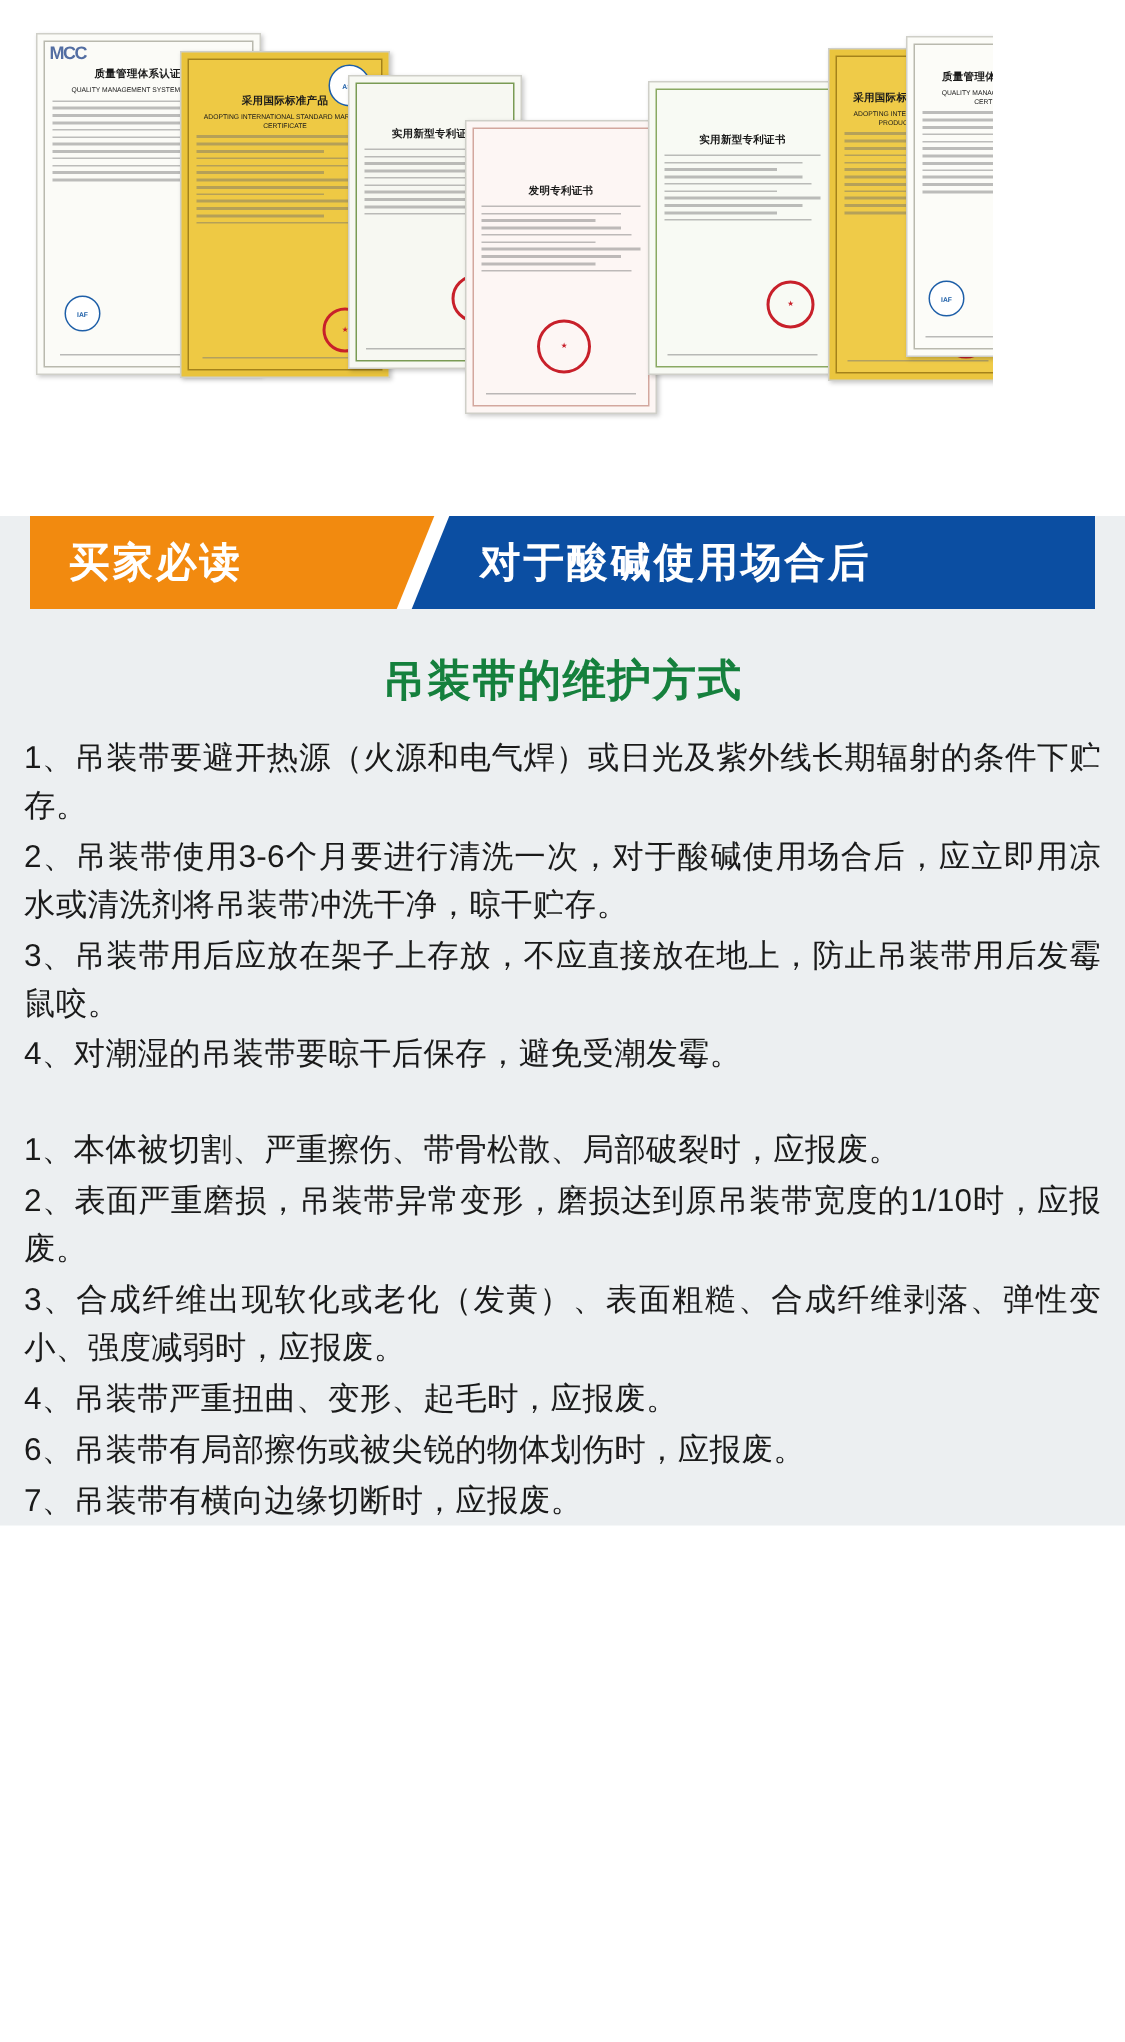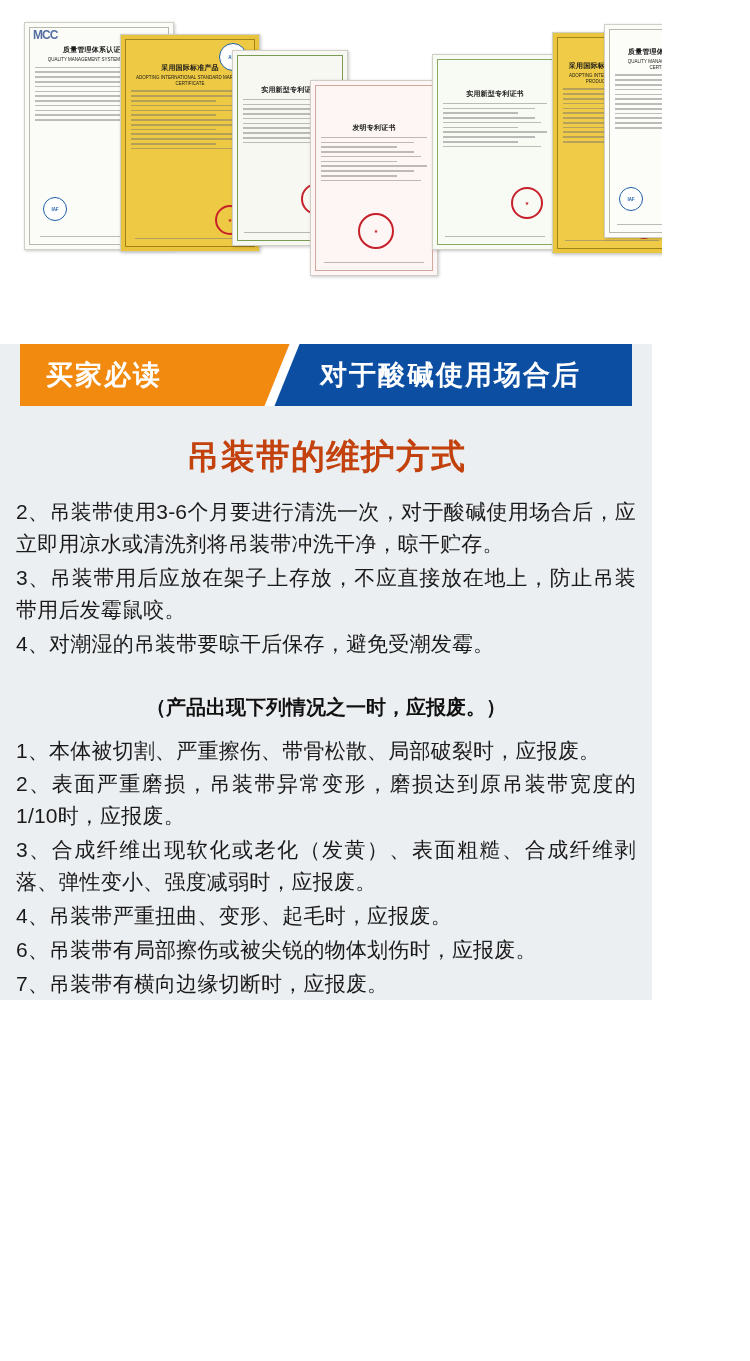--- a/index.html
+++ b/index.html
@@ -120,21 +120,21 @@
     top: 5px;
     font-size: 12px;
     font-weight: bold;
     color: #1b3f86;
     opacity: .75;
     letter-spacing: -1px;
   }
 
   
   .panel {
-    width: 652px;
+    width: 750px;
     background: #eceff1;
     box-sizing: border-box;
   }
 
   .banner {
     position: relative;
     margin: 26px 20px 0 20px;
     height: 62px;
     background: #0b4ea2;
     overflow: hidden;
@@ -177,23 +177,23 @@
     align-items: center;
     color: #ffffff;
     font-size: 27px;
     font-weight: bold;
     letter-spacing: 2px;
     z-index: 3;
   }
 
   .section-title {
     text-align: center;
-    font-size: 34px;
-    font-weight: bold;
-    color: #c2410c;
+    font-size: 29px;
+    font-weight: bold;
+    color: #15803d;
     margin: 28px 0 16px 0;
     letter-spacing: 1px;
   }
   .section-subtitle {
     text-align: center;
     font-size: 20px;
     font-weight: bold;
     color: #111;
     margin: 2px 0 14px 0;
   }
@@ -388,28 +388,28 @@
   <div class="banner">
     <div class="orange"></div>
     <div class="orange-edge"></div>
     <div class="banner-left">买家必读</div>
     <div class="banner-right">对于酸碱使用场合后</div>
   </div>
 
   <div class="section-title">吊装带的维护方式</div>
 
   <div class="para-block">
+    <p class="para">1、吊装带要避开热源（火源和电气焊）或日光及紫外线长期辐射的条件下贮存。</p>
     <p class="para">2、吊装带使用3-6个月要进行清洗一次，对于酸碱使用场合后，应立即用凉水或清洗剂将吊装带冲洗干净，晾干贮存。</p>
     <p class="para">3、吊装带用后应放在架子上存放，不应直接放在地上，防止吊装带用后发霉鼠咬。</p>
     <p class="para">4、对潮湿的吊装带要晾干后保存，避免受潮发霉。</p>
   </div>
 
   <div class="spacer-lg"></div>
 
-  <div class="section-subtitle">（产品出现下列情况之一时，应报废。）</div>
 
   <div class="para-block">
     <p class="para">1、本体被切割、严重擦伤、带骨松散、局部破裂时，应报废。</p>
     <p class="para">2、表面严重磨损，吊装带异常变形，磨损达到原吊装带宽度的1/10时，应报废。</p>
     <p class="para">3、合成纤维出现软化或老化（发黄）、表面粗糙、合成纤维剥落、弹性变小、强度减弱时，应报废。</p>
     <p class="para">4、吊装带严重扭曲、变形、起毛时，应报废。</p>
     <p class="para">6、吊装带有局部擦伤或被尖锐的物体划伤时，应报废。</p>
     <p class="para">7、吊装带有横向边缘切断时，应报废。</p>
   </div>
 

